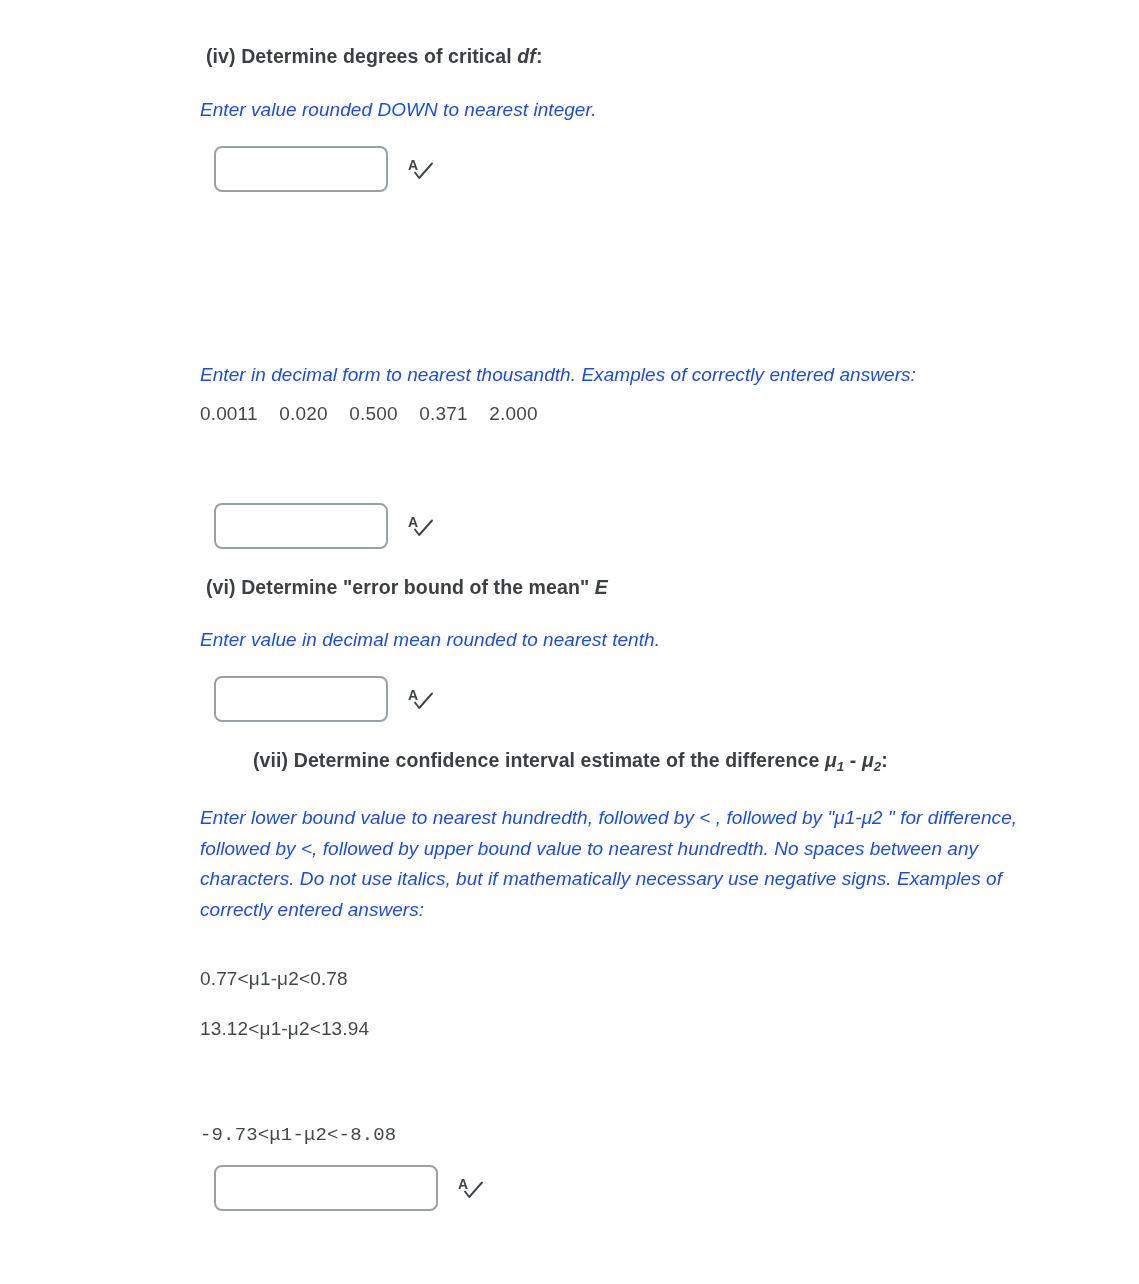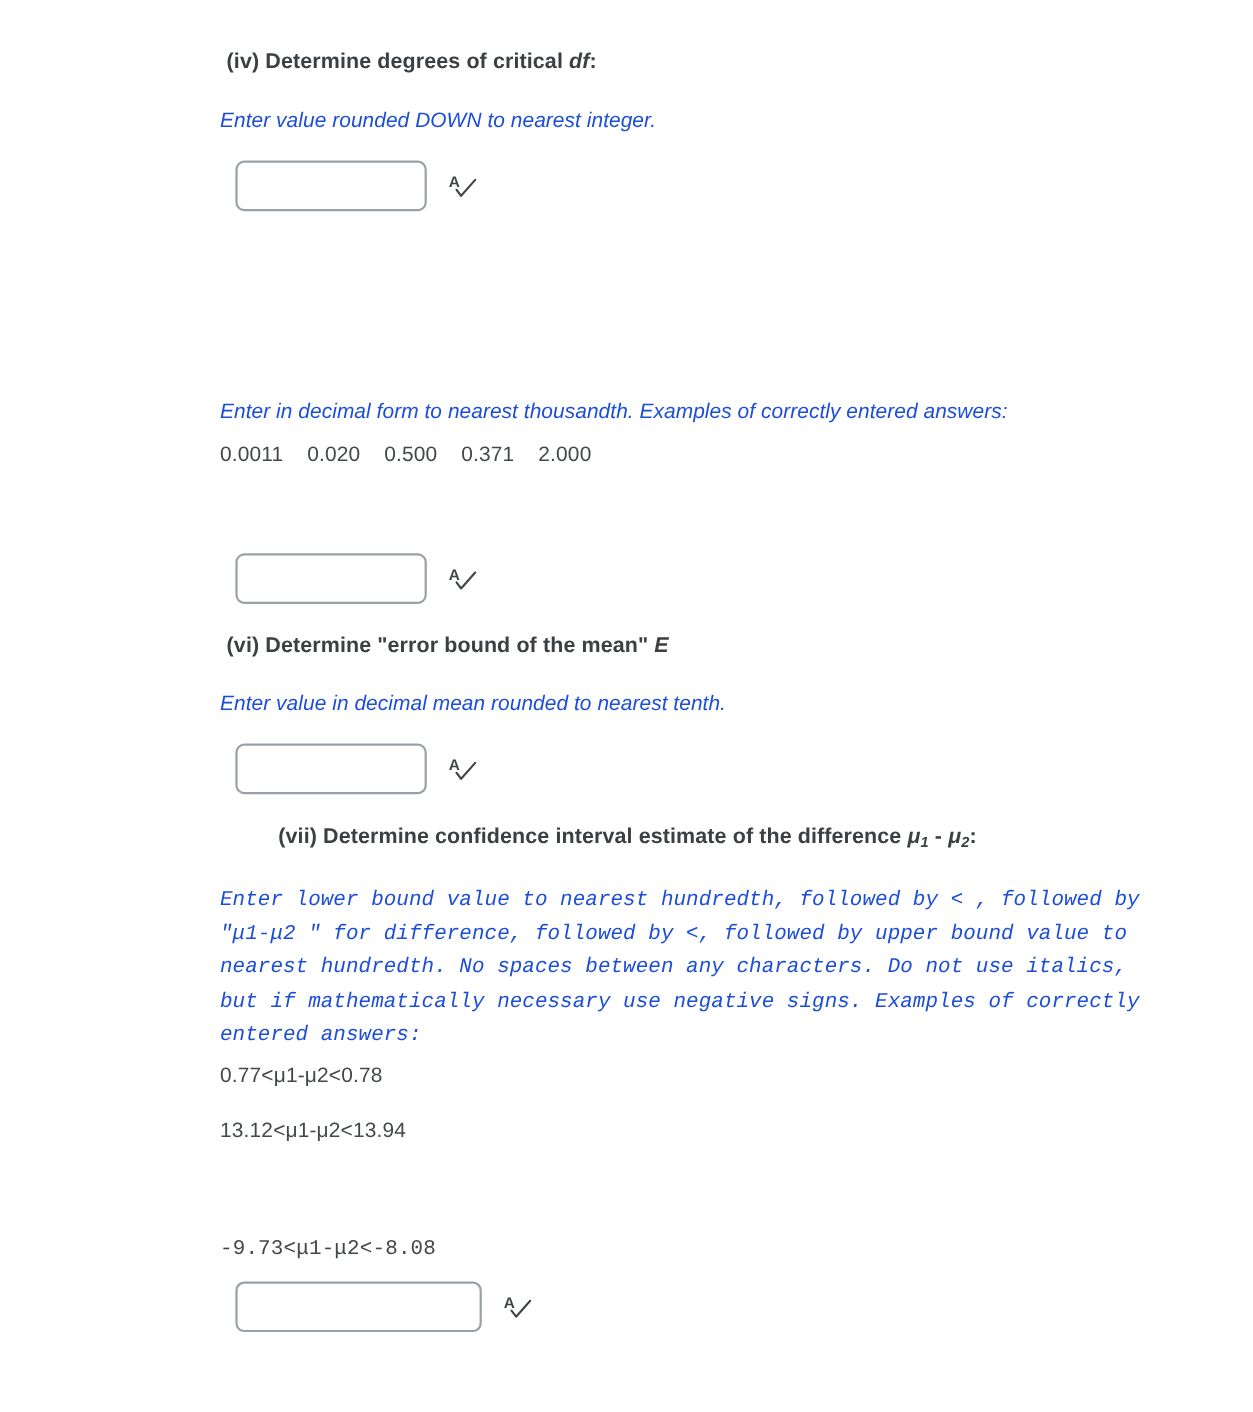--- a/index.html
+++ b/index.html
@@ -151,21 +151,21 @@
         <path d="M8 17.5 L12.2 23 L25 8.5" fill="none" stroke="#3f4448" stroke-width="1.9" stroke-linecap="round" stroke-linejoin="round"></path>
       </svg>
     </span>
   </div>
 
   <div class="q-heading" style="top:749px;margin-left:47px;">
     <span class="num">(vii)</span>
     <span>Determine confidence interval estimate of the difference </span><span class="mathit">μ</span><sub>1</sub><span> - </span><span class="mathit">μ</span><sub>2</sub><span>:</span>
   </div>
 
-  <div class="q-instruct" style="top:803px; width:838px;font-family:Liberation Mono, monospace;">Enter lower bound value to nearest hundredth, followed by &lt; , followed by "μ1-μ2 " for difference, followed by &lt;, followed by upper bound value to nearest hundredth.  No spaces between any characters. Do not use italics, but if mathematically necessary use negative signs.  Examples of correctly entered answers:</div>
+  <div class="q-instruct" style="top:803px; width:838px;">Enter lower bound value to nearest hundredth, followed by &lt; , followed by "μ1-μ2 " for difference, followed by &lt;, followed by upper bound value to nearest hundredth.  No spaces between any characters. Do not use italics, but if mathematically necessary use negative signs.  Examples of correctly entered answers:</div>
 
   <div class="q-examples" style="top:968px;">0.77&lt;μ1-μ2&lt;0.78</div>
   <div class="q-examples" style="top:1018px;">13.12&lt;μ1-μ2&lt;13.94</div>
   <div class="q-examples" style="top:1124px;font-family:Liberation Mono, monospace;">-9.73&lt;μ1-μ2&lt;-8.08</div>
 
   <div class="answer-row" style="left:214px; top:1165px;">
     <input class="answer-input wide" type="text" value="" placeholder="" style="">
     <span class="spellcheck-icon">
       <svg viewBox="0 0 28 28" width="28" height="28" aria-hidden="true">
         <text x="1" y="15" font-family="Liberation Sans, sans-serif" font-size="14" font-weight="bold" fill="#3f4448">A</text>

